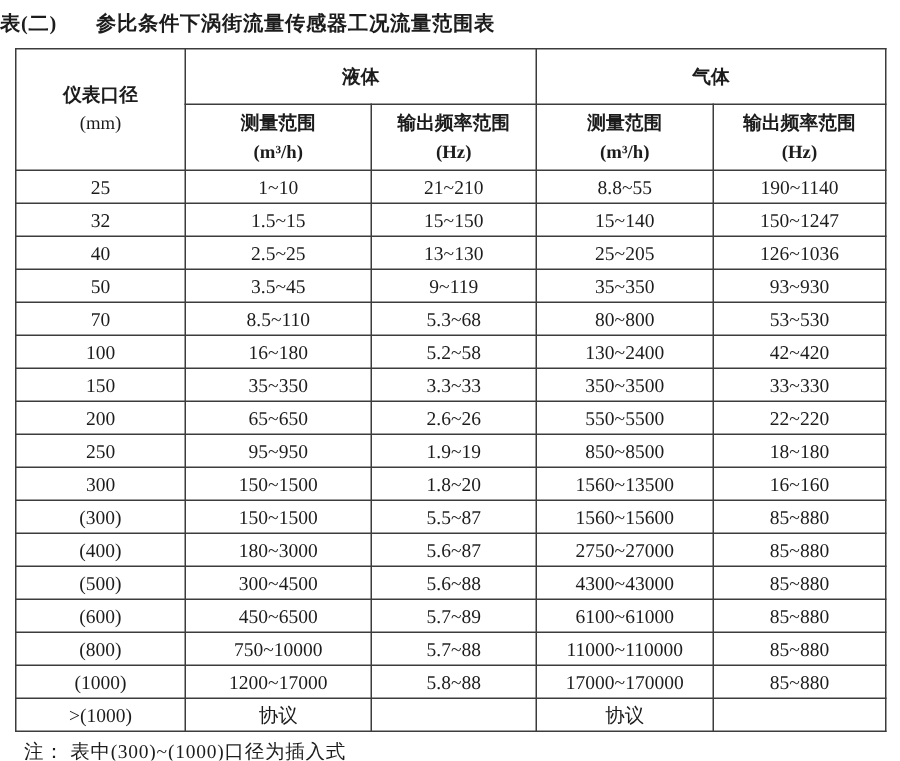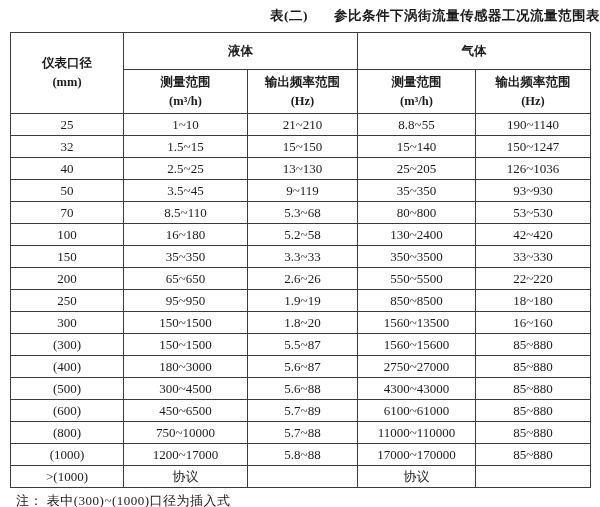--- a/index.html
+++ b/index.html
@@ -6,21 +6,21 @@
   body {
     width: 600px; height: 507px;
     background: #ffffff;
     font-family: "Liberation Serif", "DejaVu Serif", serif;
     color: #1c1c1c;
     -webkit-font-smoothing: antialiased;
   }
   .page { position: relative; width: 600px; height: 507px; overflow: hidden; }
 
   .title {
-    text-align: right;
+    text-align: left;
     padding-top: 7px;
     font-size: 13.5px;
     font-weight: bold;
     letter-spacing: 0.5px;
     white-space: nowrap;
   }
   .title .table-no { margin-right: 26px; }
 
   table.spec {
     border-collapse: collapse;
@@ -44,21 +44,21 @@
     text-align: center;
   }
   tr.group-row th { height: 36px; }
   tr.sub-row th { height: 43px; }
   table.spec td {
     font-size: 13px;
     height: 21px;
     font-weight: normal;
   }
   .corner-line { line-height: 19px; }
-  .unit-line { font-weight: bold; }
+  .unit-line { font-weight: normal; }
 
   .note {
     margin: 4px 0 0 16px;
     font-size: 13px;
     letter-spacing: 0.5px;
   }
 </style>
 </head>
 <body>
 

